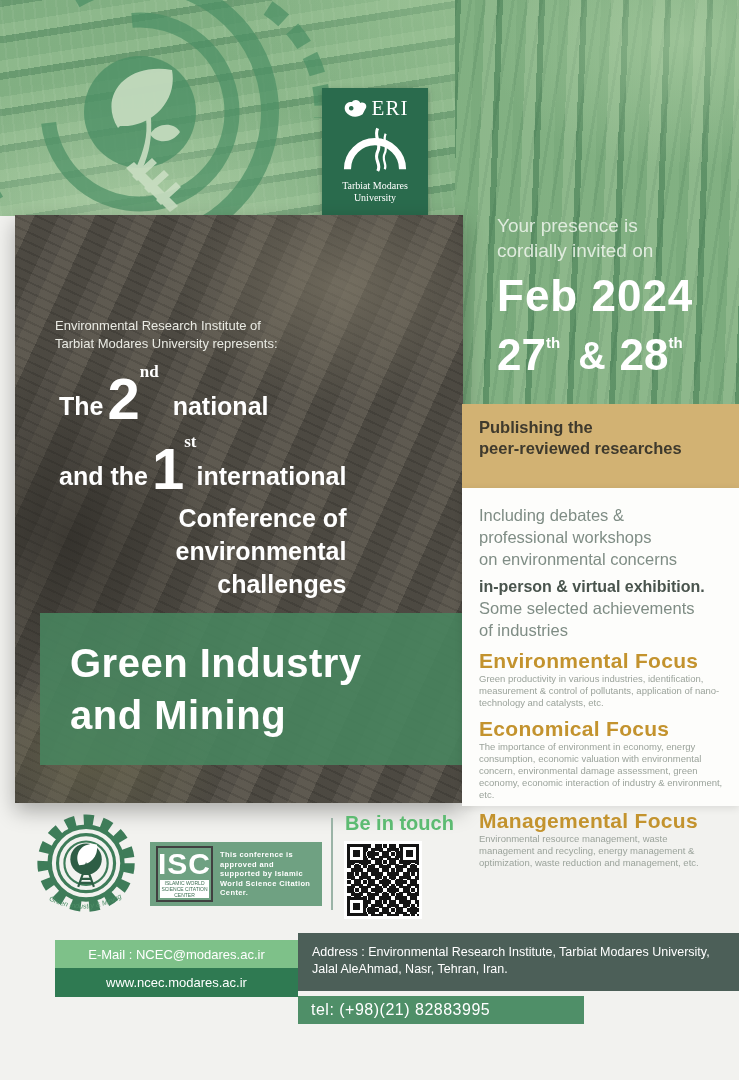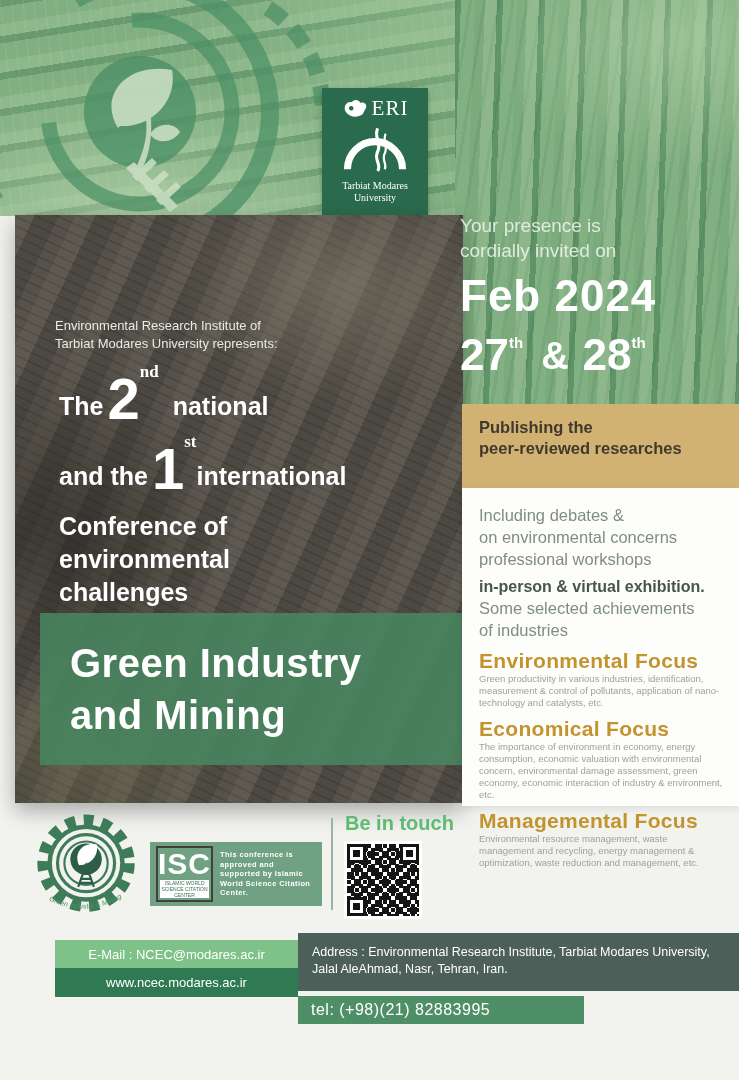--- a/index.html
+++ b/index.html
@@ -44,28 +44,28 @@
     box-shadow:0 8px 20px rgba(0,0,0,.30);}
   .presenter{position:absolute;left:40px;top:102px;color:#e9eae3;font-size:13px;line-height:18px;}
   .conf-title{position:absolute;left:44px;top:162px;color:#fff;}
   .conf-row{display:flex;align-items:flex-end;font-weight:bold;}
   .c-word{font-size:25px;line-height:30px;}
   .c-big{font-size:58px;line-height:44px;margin-left:4px;}
   .c-sup{font-size:17px;line-height:17px;align-self:flex-start;margin-top:-14px;font-family:Liberation Serif, serif;}
   .c-gap{width:14px;}
   .row2{margin-top:26px;}
   .c-line{font-size:25px;line-height:31px;font-weight:bold;margin-top:2px;}
-  .conf-lines{margin-top:20px;}
+  .conf-lines{margin-top:12px;text-align:right;}
   .green-box{position:absolute;left:25px;top:398px;width:423px;height:152px;
     background:rgba(72,133,94,.88);display:flex;flex-direction:column;justify-content:center;
     padding-left:30px;box-sizing:border-box;}
   .main-title{color:#fff;font-size:40px;line-height:52px;font-weight:bold;letter-spacing:.5px;}
 
   
-  .invite{position:absolute;left:460px;top:213px;color:#fff;}
+  .invite{position:absolute;left:497px;top:213px;color:#fff;}
   .inv-small{font-size:19px;line-height:25px;color:rgba(240,246,237,.85);white-space:pre-line;}
   .inv-date{font-size:44px;font-weight:bold;letter-spacing:1px;margin-top:8px;}
   .inv-days{display:flex;align-items:flex-end;font-weight:bold;margin-top:14px;}
   .d-big{font-size:44px;line-height:40px;}
   .d-sup{font-size:15px;line-height:15px;align-self:flex-start;}
   .d-amp{font-size:38px;line-height:38px;margin:0 14px 0 18px;}
 
   
   .tan-box{position:absolute;left:462px;top:404px;width:277px;height:84px;background:#d2b273;
     box-sizing:border-box;padding:13px 0 0 17px;color:#3f3a2d;font-weight:bold;
@@ -197,22 +197,22 @@
     </div>
   </div>
 
   <div class="tan-box">
     <div>Publishing the</div>
     <div>peer-reviewed researches</div>
   </div>
 
   <div class="white-card">
     <div class="det-gray">Including debates &amp;</div>
+    <div class="det-gray">professional workshops</div>
     <div class="det-gray">on environmental concerns</div>
-    <div class="det-gray">professional workshops</div>
     <div class="det-bold">in-person &amp; virtual exhibition.</div>
     <div class="det-gray">Some selected achievements</div>
     <div class="det-gray">of industries</div>
 
     <div class="focus">
       <div class="focus-title">Environmental Focus</div>
       <div class="focus-body">Green productivity in various industries, identification, measurement &amp; control of pollutants, application of nano-technology and catalysts, etc.</div>
     </div>
     <div class="focus">
       <div class="focus-title">Economical Focus</div>

